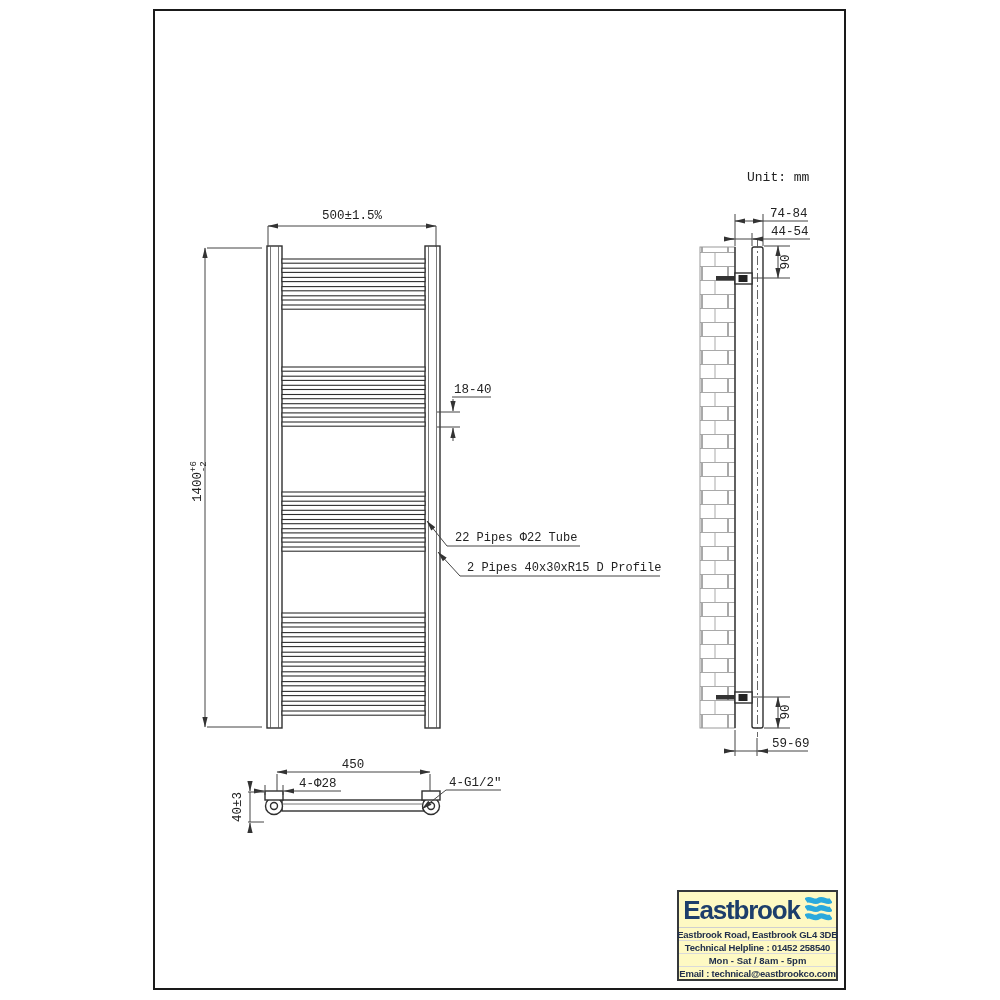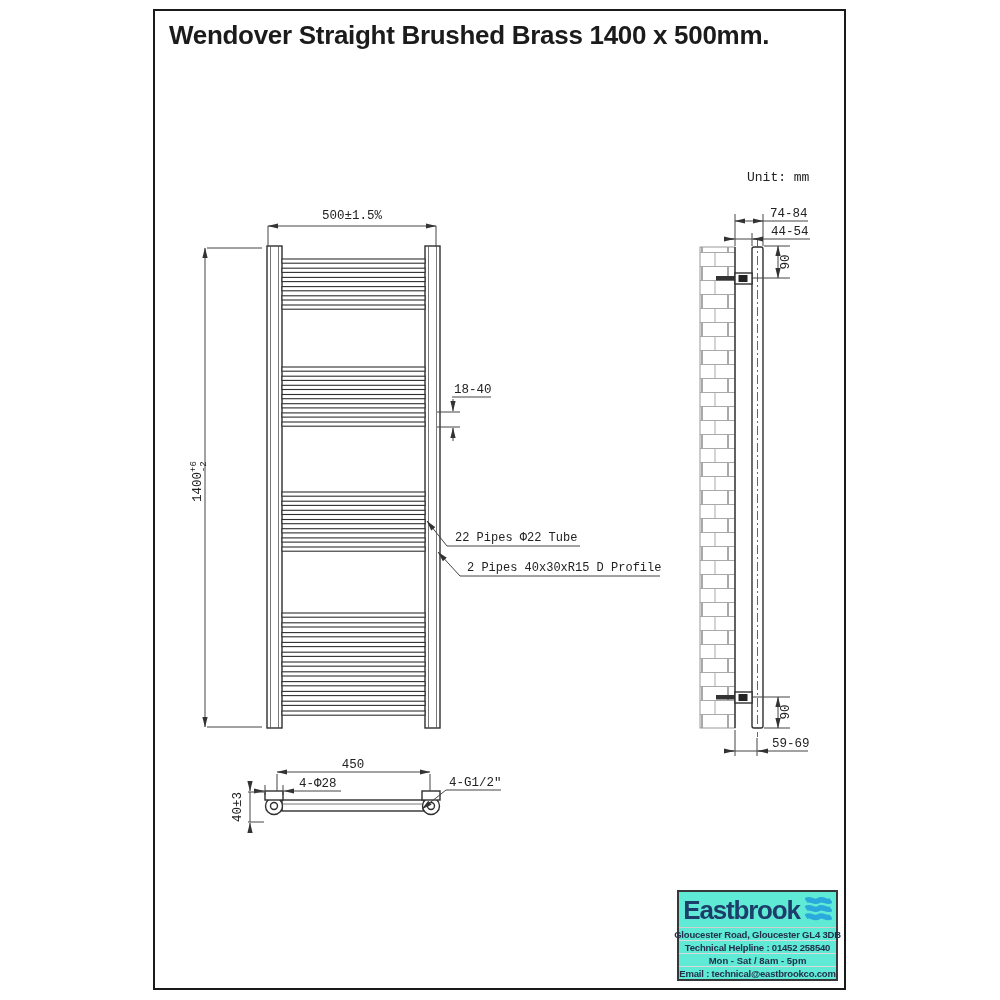--- a/index.html
+++ b/index.html
@@ -1,21 +1,21 @@
 <!DOCTYPE html>
 <html><head>
 <meta charset="utf-8">
 <style>
   html,body{margin:0;padding:0;background:#ffffff;}
   body{width:1000px;height:1000px;position:relative;font-family:"Liberation Sans",sans-serif;overflow:hidden;}
   #drawing{position:absolute;left:0;top:0;}
   .page-title{position:absolute;left:169px;top:20px;color:#1b1b1b;}
   .page-title h1{margin:0;font-size:26px;line-height:30px;font-weight:bold;letter-spacing:-0.3px;}
   .page-title h2{margin:1px 0 0 0;font-size:17px;line-height:20px;font-weight:bold;}
-  .brand-box{position:absolute;left:677px;top:890px;width:161px;height:91px;border:2px solid #35383a;box-sizing:border-box;background:#5eead4;display:flex;flex-direction:column;text-align:center;}
+  .brand-box{position:absolute;left:677px;top:890px;width:161px;height:91px;border:2px solid #35383a;box-sizing:border-box;background:#fef9c3;display:flex;flex-direction:column;text-align:center;}
   .brand-logo-row{display:flex;align-items:center;justify-content:center;gap:5px;height:35px;border-bottom:1px solid #cfcfcf;}
   .brand-word{font-size:26px;font-weight:bold;color:#1d3e6b;letter-spacing:-1.2px;line-height:26px;}
   .brand-line{display:flex;align-items:center;justify-content:center;flex:1;color:#22304d;font-weight:bold;white-space:nowrap;border-bottom:1px solid #dadada;}
   .brand-line:last-child{border-bottom:none;}
   .t-address{font-size:9.5px;letter-spacing:-0.2px;}
   .t-helpline{font-size:9.5px;letter-spacing:-0.2px;}
   .t-hours{font-size:9.5px;}
   .t-email{font-size:9.5px;letter-spacing:-0.2px;}
   svg text{font-family:"Liberation Mono","DejaVu Sans Mono",monospace;fill:#222;}
   .obj{stroke:#2f2f2f;stroke-width:1.4;fill:#ffffff;}
@@ -195,29 +195,28 @@
       <line class="dim" x1="724" y1="751" x2="734" y2="751" marker-end="url(#arr)"></line>
       <line class="dim" x1="768" y1="751" x2="758" y2="751" marker-end="url(#arr)"></line>
       <text class="dimtxt" x="772" y="747">59-69</text>
     </g>
 
     <text x="747" y="181" font-size="13">Unit: mm</text>
   </g>
 </svg>
 
 <div class="page-title">
-  <h1>Wendover Straight Brushed Brass 1400 x 500mm.</h1>
 </div>
 
 <div class="brand-box">
   <div class="brand-logo-row">
     <span class="brand-word">Eastbrook</span>
     <svg width="27" height="27" viewBox="0 0 30 30">
       <path d="M1,5 C6,1.5 10,8.5 15,5 C20,1.5 24,8.5 29,5" fill="none" stroke-width="6" stroke-linecap="butt" stroke="#2aa9dc"></path>
       <path d="M1,14 C6,10.5 10,17.5 15,14 C20,10.5 24,17.5 29,14" fill="none" stroke-width="6" stroke="#2aa9dc"></path>
       <path d="M1,23 C6,19.5 10,26.5 15,23 C20,19.5 24,26.5 29,23" fill="none" stroke-width="6" stroke="#2aa9dc"></path>
     </svg>
   </div>
-  <div class="brand-line t-address">Gloucester Road, Gloucester GL4 3DB</div>
+  <div class="brand-line t-address">Eastbrook Road, Eastbrook GL4 3DB</div>
   <div class="brand-line t-helpline">Technical Helpline : 01452 258540</div>
   <div class="brand-line t-hours">Mon - Sat / 8am - 5pm</div>
   <div class="brand-line t-email">Email : technical@eastbrookco.com</div>
 </div>
 
 </body></html>

